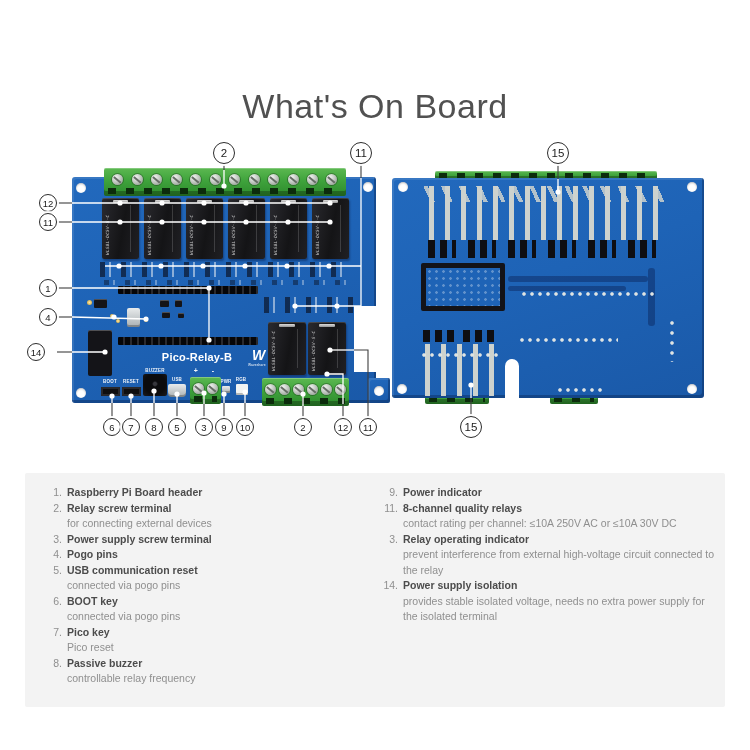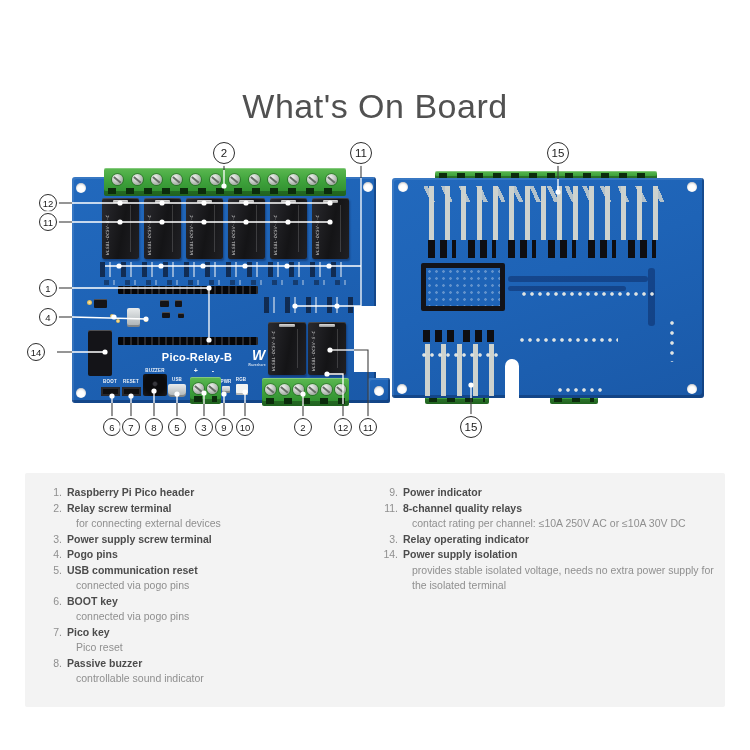--- a/index.html
+++ b/index.html
@@ -78,21 +78,21 @@
 
   
   .legend{position:absolute;left:25px;top:473px;width:700px;height:234px;
         background:var(--legend-bg);border-radius:2px;font-size:10.5px;line-height:15.5px;}
   .col{position:absolute;top:12px;}
   .col-l{left:15px;width:320px;}
   .col-r{left:351px;width:340px;}
   .li-head{display:flex;}
   .li-num{width:22px;text-align:right;margin-right:5px;color:#8f8f8f;flex:none;}
   .li-title{font-weight:bold;color:#4c4c4c;}
-  .li-desc{margin-left:36px;color:#8f8f8f;}
+  .li-desc{margin-left:27px;color:#8f8f8f;}
 </style>
 </head>
 <body>
 
 <div class="page">
 
   <h1 class="title">What's On Board</h1>
 
   <div class="fig">
 
@@ -364,21 +364,21 @@
         <div class="co" style="left: 471px; top: 427px;">15</div>
       </div>
   </div>
 
   <div class="legend">
     <div class="col col-l">
 
         <div>
           <div class="li-head">
             <span class="li-num">1.</span>
-            <span class="li-title">Raspberry Pi Pico header</span>
+            <span class="li-title">Raspberry Pi Board header</span>
           </div>
 
         </div>
 
         <div>
           <div class="li-head">
             <span class="li-num">2.</span>
             <span class="li-title">Relay screw terminal</span>
           </div>
           <div class="li-desc">for connecting external devices</div>
@@ -421,21 +421,21 @@
             <span class="li-title">Pico key</span>
           </div>
           <div class="li-desc">Pico reset</div>
         </div>
 
         <div>
           <div class="li-head">
             <span class="li-num">8.</span>
             <span class="li-title">Passive buzzer</span>
           </div>
-          <div class="li-desc">controllable sound indicator</div>
+          <div class="li-desc">controllable relay frequency</div>
         </div>
       </div>
     <div class="col col-r">
 
         <div>
           <div class="li-head">
             <span class="li-num">9.</span>
             <span class="li-title">Power indicator</span>
           </div>
 
@@ -452,20 +452,21 @@
 
         <div>
           <div class="li-head">
             <span class="li-num">3.</span>
             <span class="li-title">Relay operating indicator</span>
           </div>
 
         </div>
 
         <div>
+          <div class="li-desc">prevent interference from external high-voltage circuit connected to the relay</div>
         </div>
 
         <div>
           <div class="li-head">
             <span class="li-num">14.</span>
             <span class="li-title">Power supply isolation</span>
           </div>
           <div class="li-desc">provides stable isolated voltage, needs no extra power supply for the isolated terminal</div>
         </div>
 

